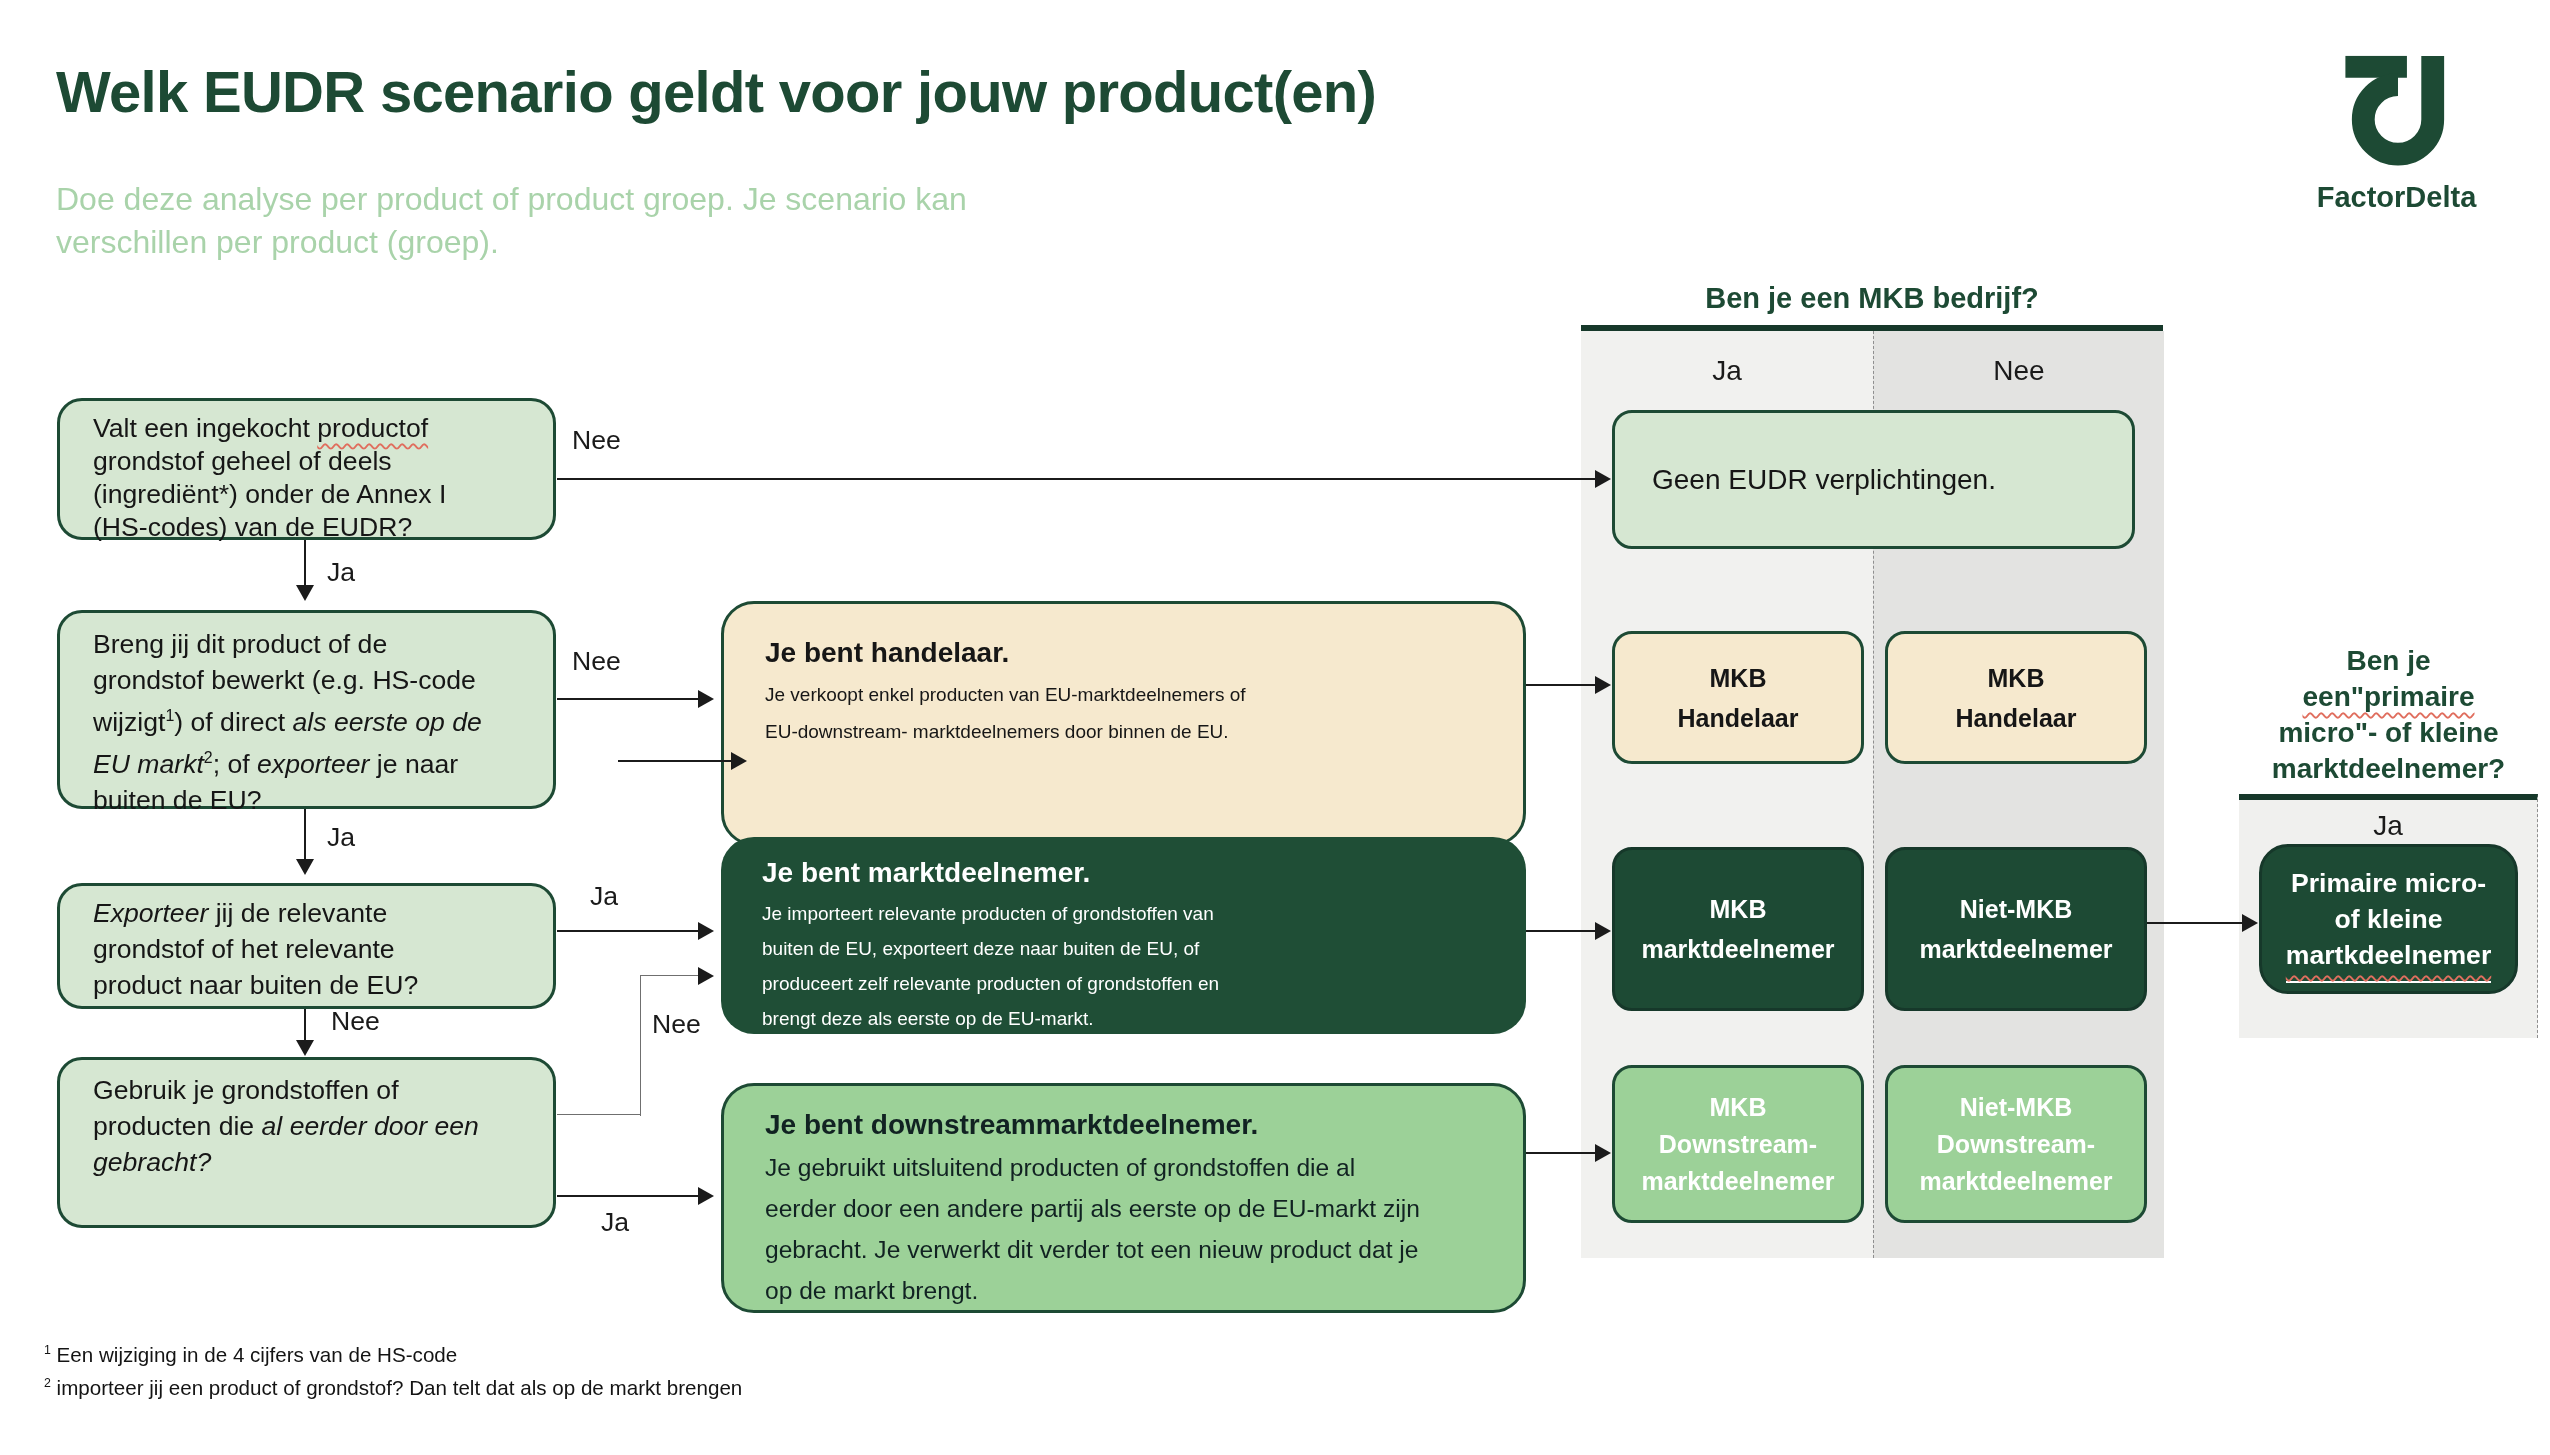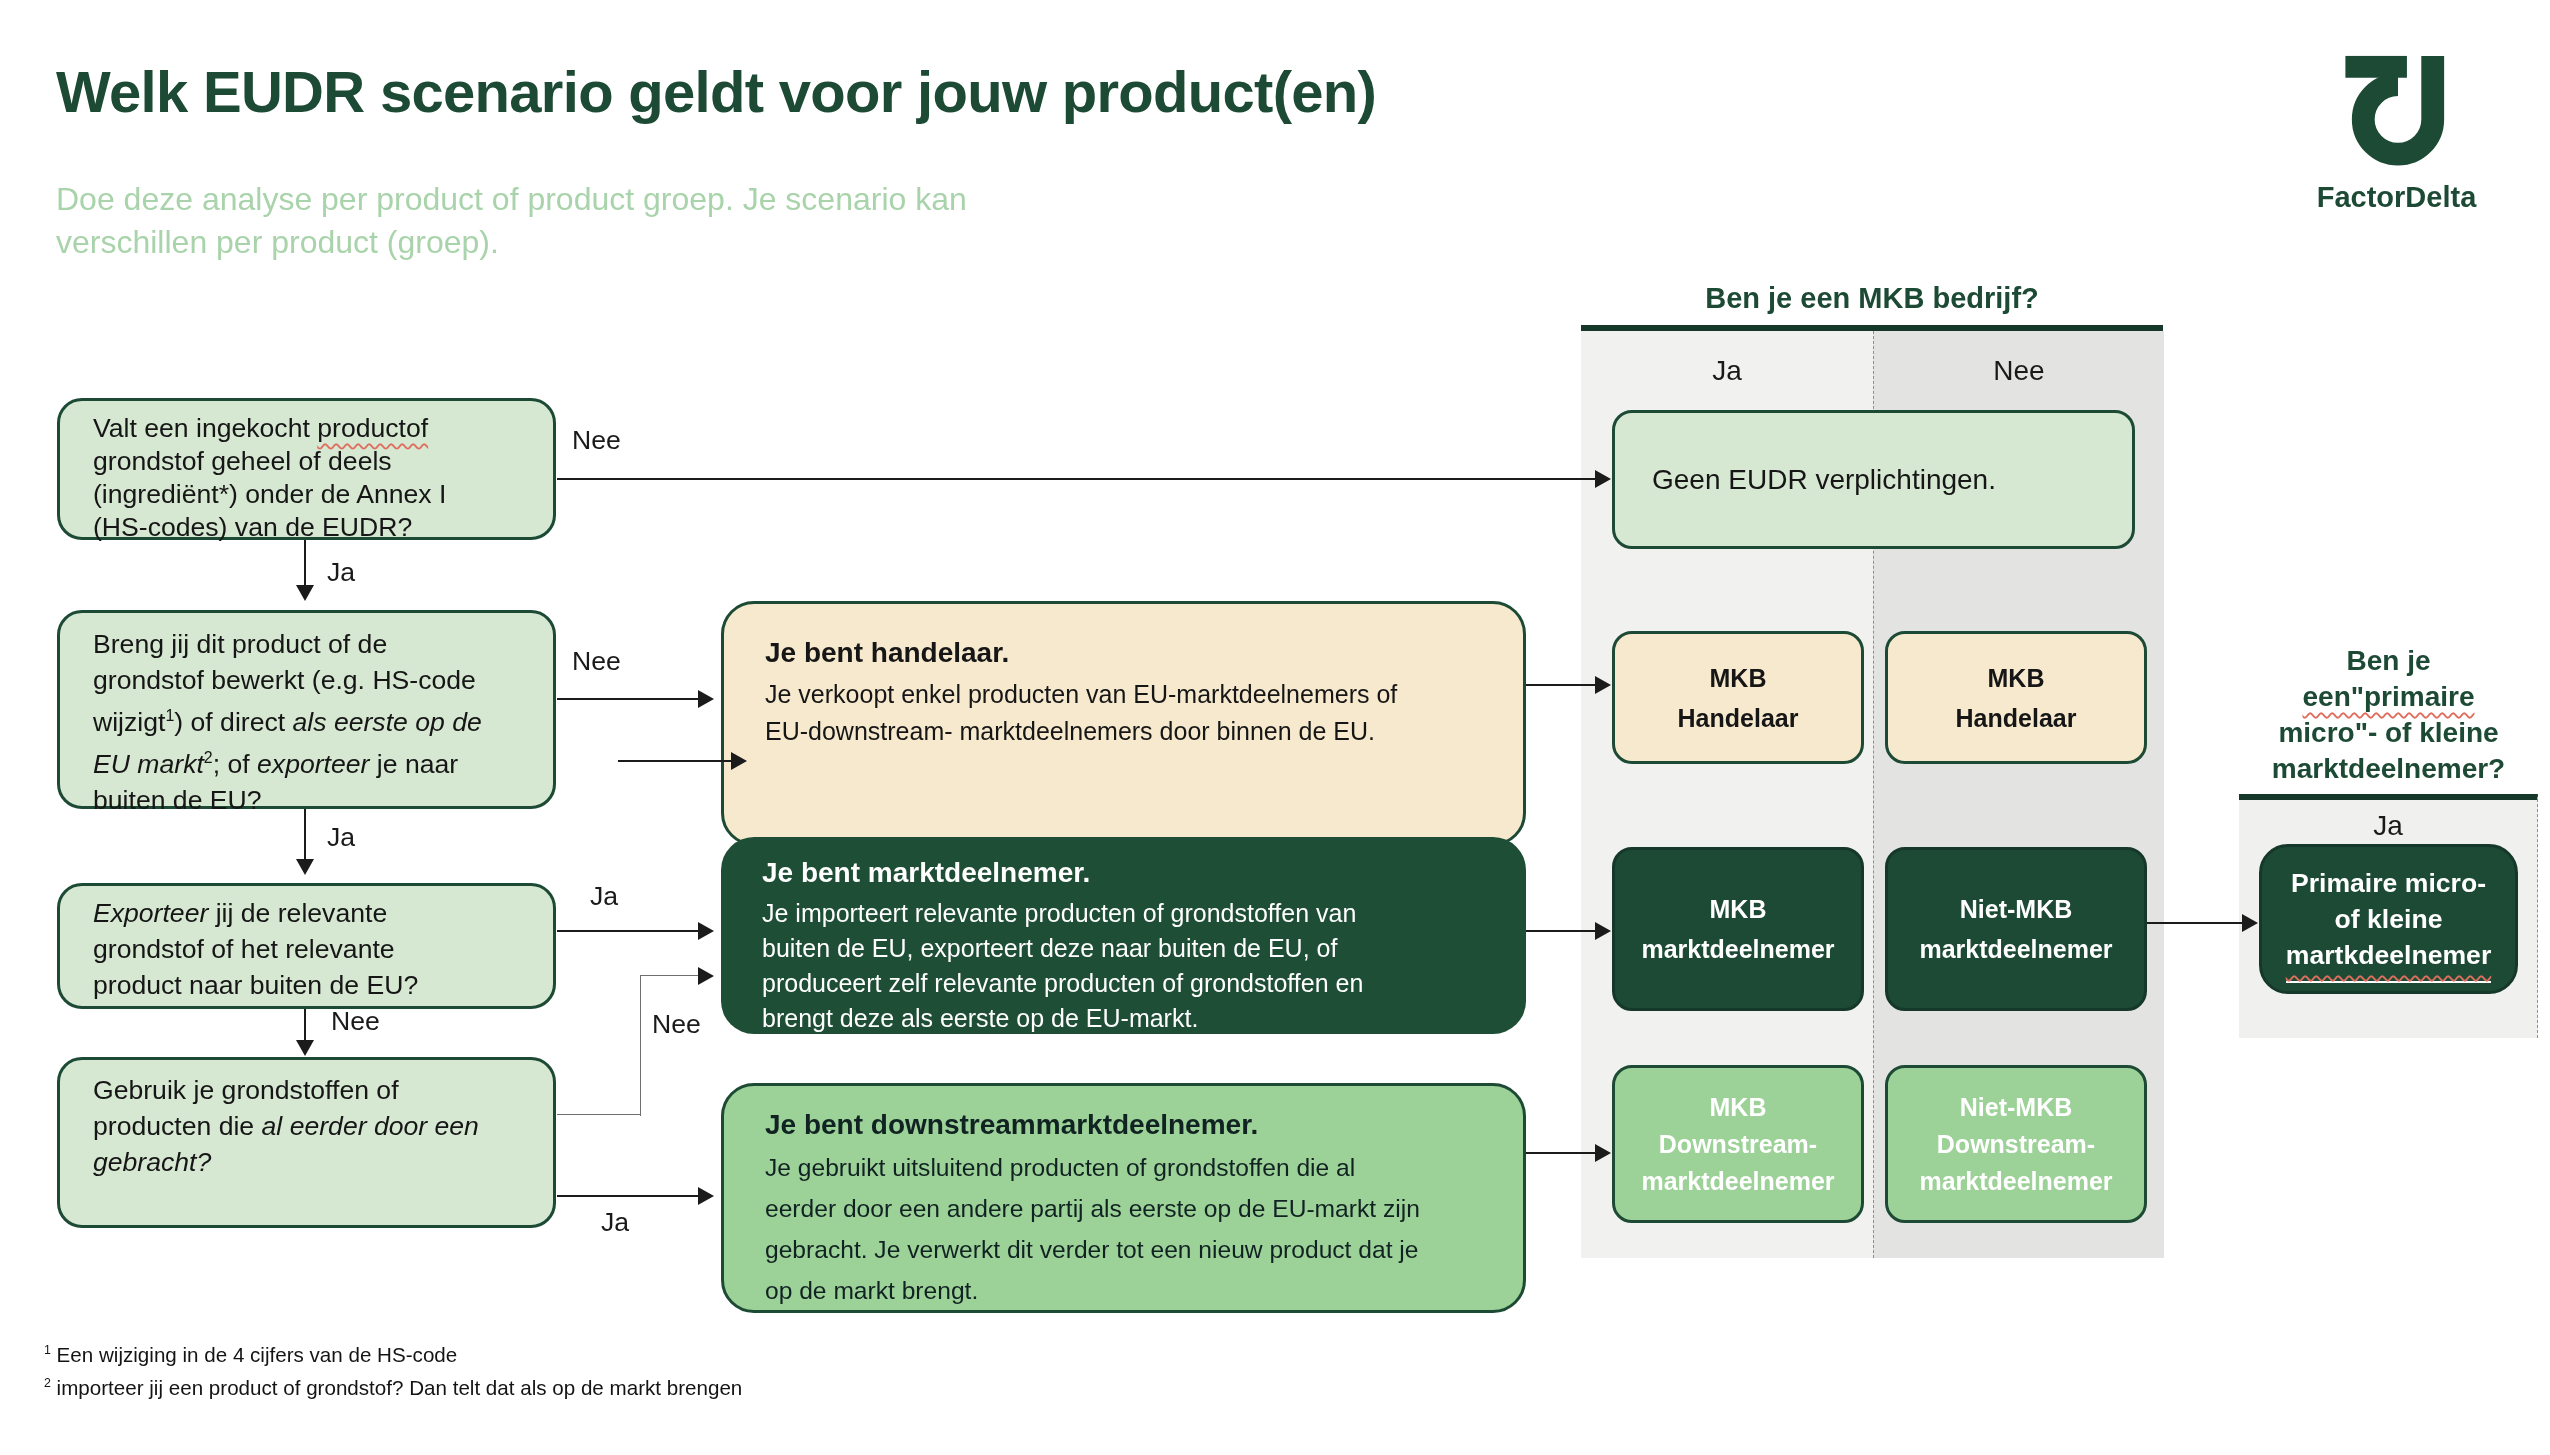--- a/index.html
+++ b/index.html
@@ -26,21 +26,21 @@
               border-top:6px solid #16382a;border-right:1.3px dashed #8f8f8f;}
   .micro-title{left:2217px;top:643px;width:343px;text-align:center;font-size:28px;font-weight:700;
                color:#1d4a34;line-height:36px;}
 
   
   .decision{left:57px;width:499px;background:#d6e7d2;border:3.3px solid #1d4a34;border-radius:25px;
             font-size:26.6px;line-height:36px;color:#161616;box-sizing:border-box;
             padding:13.3px 20px 0 33px;}
   .info{left:721px;width:805px;border-radius:33px;box-sizing:border-box;padding:33px 26.6px 0 41px;}
   .info .title{font-size:28px;font-weight:700;margin-bottom:6.6px;}
-  .info .body{font-size:25px;line-height:37px;}
+  .info .body{font-size:19px;line-height:37px;}
   .info-handelaar{background:#f6e9ce;border:3.3px solid #1d4a34;color:#161616;}
   .info-markt{background:#1f4e36;color:#ffffff;}
   .info-down{background:#9cd198;border:3.3px solid #1d4a34;color:#122;}
 
   .result{box-sizing:border-box;border-radius:20px;display:flex;flex-direction:column;
           justify-content:center;align-items:center;text-align:center;
           font-size:25px;font-weight:700;line-height:40px;}
   .res-cream{background:#f6e9ce;border:3.3px solid #1d4a34;color:#161616;}
   .res-dark{background:#1d4a34;border:3.3px solid #16382a;color:#ffffff;}
   .res-green{background:#9cd198;border:3.3px solid #1d4a34;color:#ffffff;}

